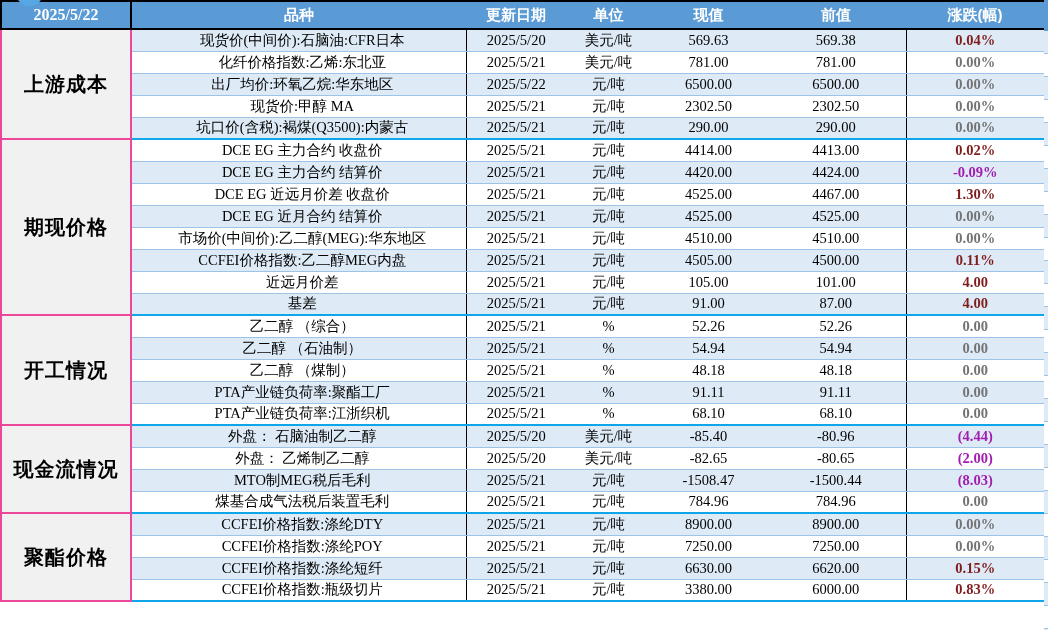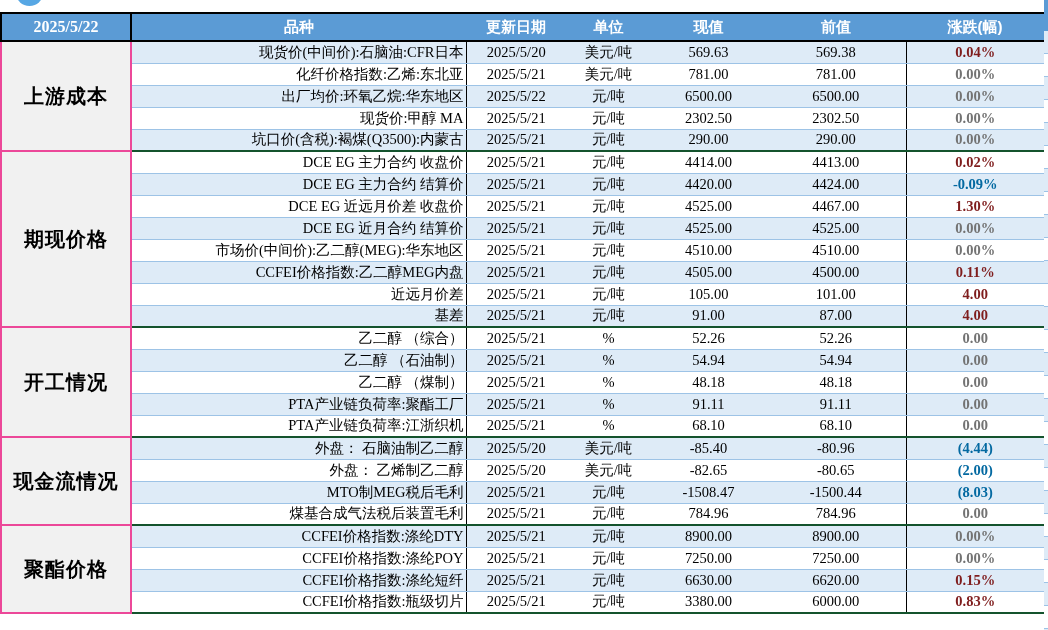--- a/index.html
+++ b/index.html
@@ -2,49 +2,49 @@
 <html><head>
 <meta charset="utf-8">
 <style>
   * { box-sizing: border-box; }
   html,body { margin:0; padding:0; }
   body { width:1048px; height:630px; overflow:hidden; background:#ffffff;
          font-family:"Liberation Sans", sans-serif; }
   .wrap { position:relative; width:1048px; height:630px; overflow:hidden; background:#fff; }
 
   table.report { border-collapse:collapse; table-layout:fixed; width:1044px;
-                 border:2px solid #000;margin-top:12px; }
+                 border:2px solid #000; }
   col.c-label  { width:130px; }
   col.c-name   { width:335px; }
   col.c-date   { width:100px; }
   col.c-unit   { width:85px;  }
   col.c-cur    { width:115px; }
   col.c-prev   { width:140px; }
   col.c-chg    { width:139px; }
 
   thead th { background:#5B9BD5; color:#fff; height:28px; font-size:15px;
              font-weight:bold; text-align:center; padding:0;
              border-bottom:2px solid #000; }
   th.h-date { border-right:2px solid #000; border-left:2px solid #000;
               font-family:"Liberation Serif","DejaVu Serif",serif; font-size:16px; }
 
   td { height:22px; padding:0 2px; text-align:center; font-size:14.5px;
        font-family:"Liberation Serif","DejaVu Serif",serif; color:#000;
        border-bottom:1px solid #9DC3E6; overflow:hidden; white-space:nowrap; }
   tr.odd td { background:#DEEBF7; }
-  tr.sec-end td { border-bottom:2px solid #14532d; }
+  tr.sec-end td { border-bottom:2px solid #0ea5e9; }
 
   td.seclabel { background:#F1F1F1 !important; font-family:"Liberation Sans",sans-serif;
                 font-weight:bold; font-size:20px; letter-spacing:1px;
                 border:2px solid #ec4899; }
-  td.product  { text-align:right; padding-left:9px; border-right:1px solid #000; }
+  td.product  { text-align:center; padding-left:9px; border-right:1px solid #000; }
   td.prev     { border-right:1px solid #000; }
   td.chg      { font-weight:bold; }
   td.chg.up   { color:#7f1d1d; }
-  td.chg.down { color:#0369a1; }
+  td.chg.down { color:#a21caf; }
   td.chg.flat { color:#737373; }
 
   
   .edge-sliver { position:absolute; top:0; right:0; width:4px; height:630px; }
   .edge-sliver .es-head { height:31px; background:#5B9BD5; }
   .edge-sliver .es-rows { height:599px;
      background:repeating-linear-gradient(to bottom,
        #DEEBF7 0 22px, #9DC3E6 22px 23px, #ffffff 23px 45px, #9DC3E6 45px 46px); }
 
   .watermark { position:absolute; left:365px; top:563px; font-size:46px;

